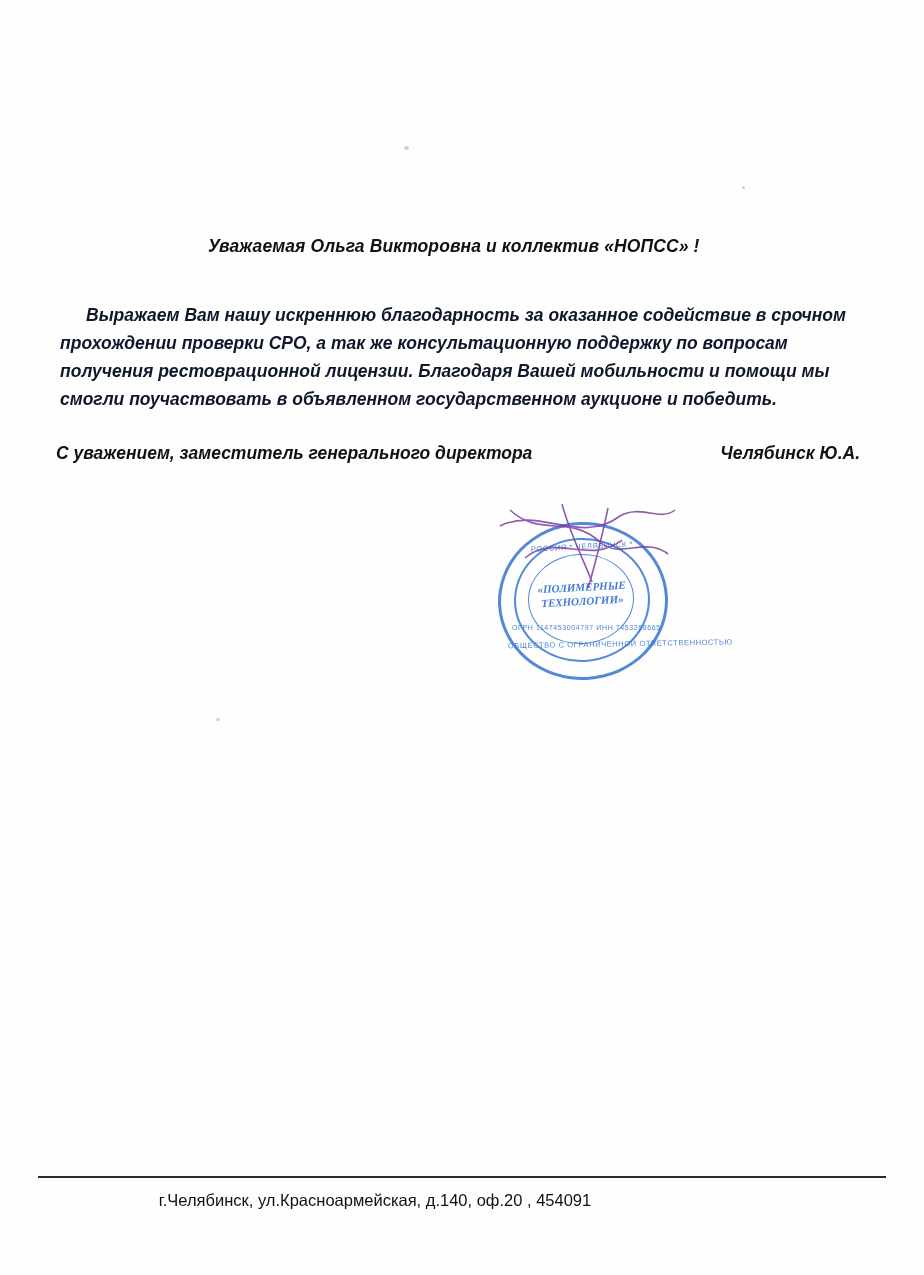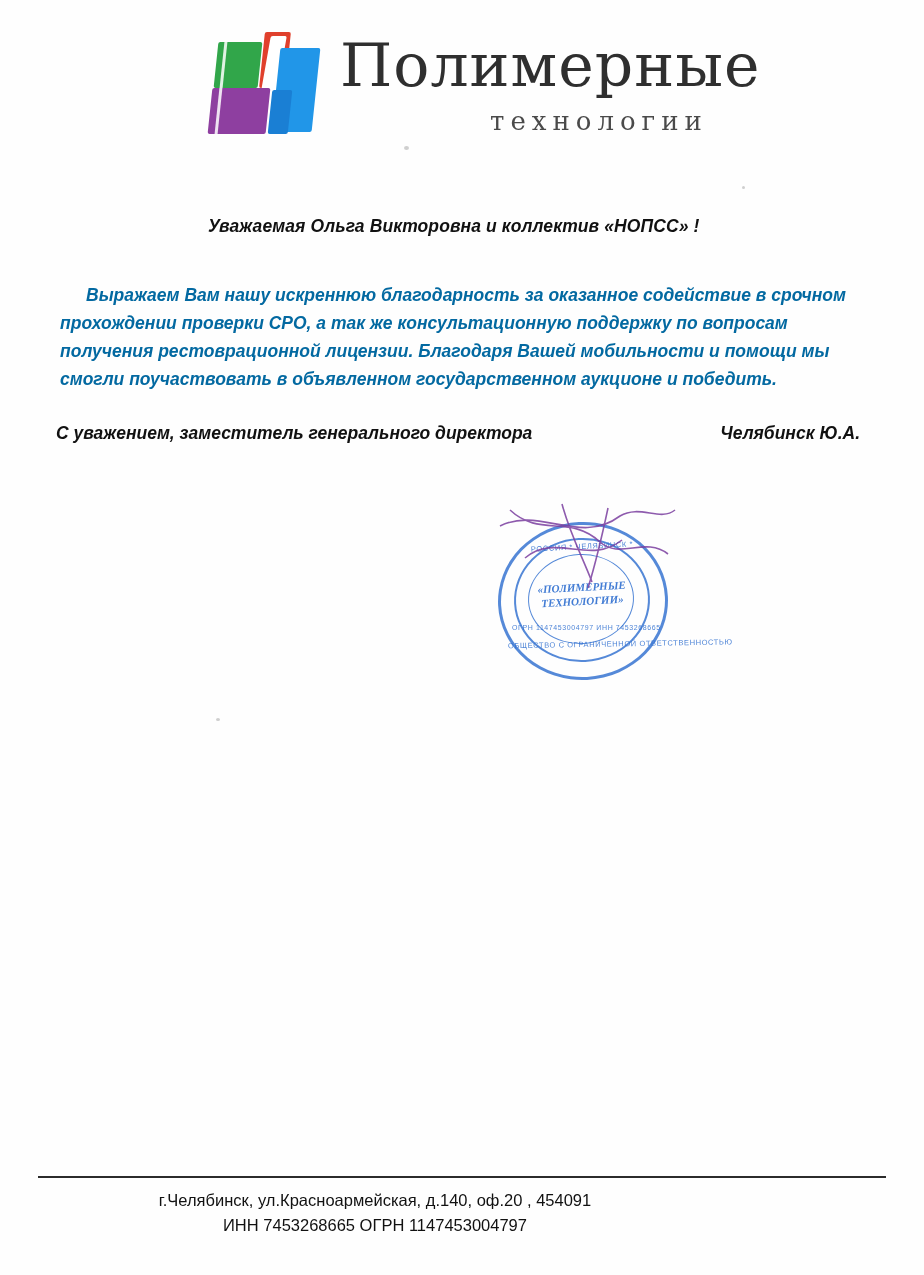--- a/index.html
+++ b/index.html
@@ -106,40 +106,40 @@
     font-size: 26px;
     letter-spacing: 6px;
     color: #4a4a4a;
     white-space: nowrap;
   }
 
   
   .letter-body {
     position: absolute;
     left: 50px;
-    top: 216px;
+    top: 236px;
     width: 824px;
   }
   .salutation {
     margin: 0 0 44px 158px;
     font-size: 17.5px;
     font-style: italic;
     font-weight: bold;
     color: #111;
     letter-spacing: .1px;
   }
   .para {
     margin: 0 0 30px 0;
     padding: 0 18px 0 10px;
     font-size: 17.5px;
     font-style: italic;
     font-weight: bold;
     line-height: 28px;
     text-indent: 26px;
-    color: #0369a1;
+    color: #0f172a;
     text-align: left;
   }
   .signature-row {
     display: flex;
     justify-content: space-between;
     align-items: baseline;
     padding: 0 14px 0 6px;
     margin-top: 4px;
     text-align: center;
   }
@@ -252,32 +252,20 @@
     position: absolute;
     background: #cfcfcf;
     border-radius: 50%;
   }
 </style>
 </head>
 <body>
 
 <div class="page">
 
-  <div class="letterhead">
-    <div class="logo-mark">
-      <span class="blk green"></span>
-      <span class="blk red"></span>
-      <span class="blk white-slash"></span>
-      <span class="blk purple"></span>
-      <span class="blk blue-big"></span>
-      <span class="blk blue-small"></span>
-    </div>
-    <div class="logo-word">Полимерные</div>
-    <div class="logo-sub">технологии</div>
-  </div>
 
   <div class="letter-body">
     <p class="salutation">Уважаемая Ольга Викторовна и коллектив «НОПСС» !</p>
     <p class="para">Выражаем Вам нашу искреннюю благодарность за оказанное содействие в срочном прохождении проверки СРО, а так же консультационную поддержку по вопросам получения рестоврационной лицензии. Благодаря Вашей мобильности и помощи мы смогли поучаствовать в объявленном государственном аукционе и победить.</p>
     <div class="signature-row">
       <span class="sign-left">С уважением, заместитель генерального директора</span>
       <span class="sign-right">Челябинск Ю.А.</span>
     </div>
   </div>
 
@@ -300,19 +288,18 @@
       <path d="M40 14 C70 42, 100 18, 130 46 C150 64, 175 40, 198 58"></path>
       <path d="M55 62 C85 36, 120 70, 152 44"></path>
       <path d="M92 8 C100 38, 112 60, 122 86"></path>
       <path d="M138 12 C132 40, 126 66, 118 92"></path>
     </g>
   </svg>
 
   <div class="footer-rule"></div>
   <div class="footer">
     <div>г.Челябинск, ул.Красноармейская, д.140, оф.20 , 454091</div>
-    <div>ИНН 7453268665 ОГРН 1147453004797</div>
   </div>
 
   <span class="speck" style="left:216px;top:718px;width:4px;height:3px;"></span>
   <span class="speck" style="left:742px;top:186px;width:3px;height:3px;"></span>
   <span class="speck" style="left:404px;top:146px;width:5px;height:4px;"></span>
 </div>
 
 </body></html>

